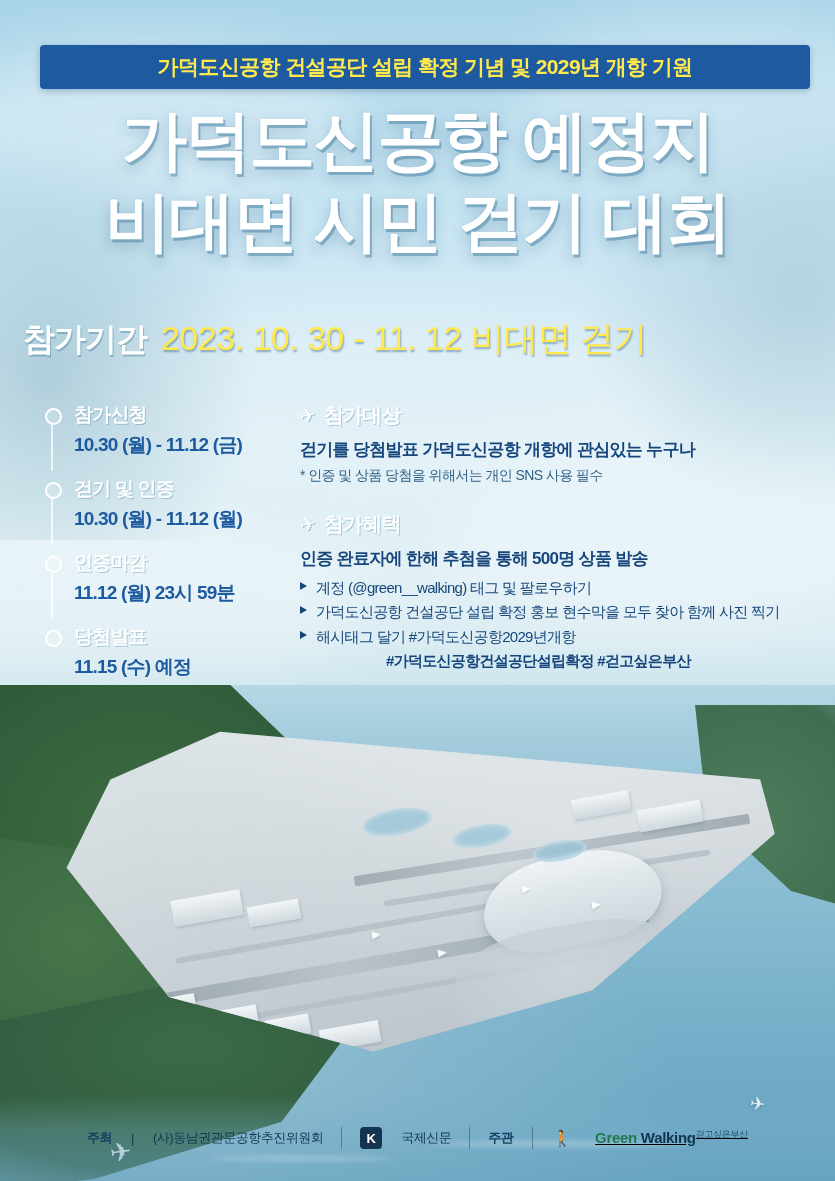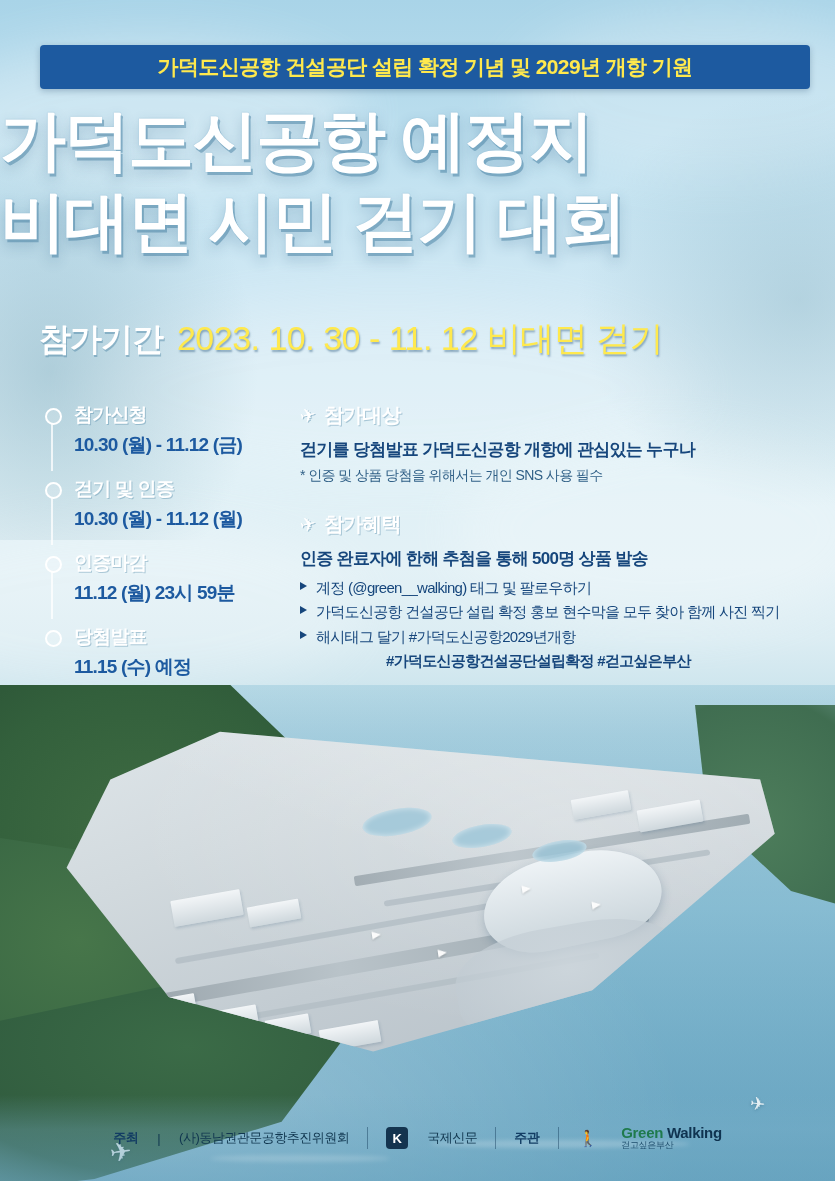--- a/index.html
+++ b/index.html
@@ -75,36 +75,37 @@
     font-size: 21px;
     font-weight: bold;
     letter-spacing: -0.6px;
     white-space: nowrap;
   }
 
   .title-block {
     position: absolute;
     left: 0; top: 100px;
     width: 835px;
+    text-align: center;
   }
   .title-line {
     font-size: 66px;
     font-weight: bold;
     letter-spacing: -2px;
     line-height: 1.22;
     color: #ffffff;
     text-shadow:
       0 0 1px #6fa8c8,
       2px 3px 0 rgba(60,120,155,.45),
       0 6px 14px rgba(40,90,130,.30);
   }
 
   .period-row {
     position: absolute;
-    left: 16px; top: 316px;
+    left: 0; top: 316px;
     width: 670px;
     display: flex;
     align-items: baseline;
     justify-content: center;
     gap: 14px;
   }
   .period-label {
     font-size: 32px;
     font-weight: bold;
     color: #ffffff;
@@ -374,21 +375,21 @@
   .f-sep {
     width: 1px; height: 22px; background: rgba(20,60,90,.45);
   }
   .k-badge {
     width: 22px; height: 22px; border-radius: 4px;
     background: #14344f; color: #fff;
     font-size: 13px; font-weight: bold;
     display: flex; align-items: center; justify-content: center;
   }
   .gw {
-    display: flex; flex-direction: column; line-height: 1.05;
+    display: flex; line-height: 1.05; text-decoration: underline;
   }
   .gw-main { font-size: 15px; font-weight: bold; color: #0f3350; letter-spacing: -0.3px; }
   .gw-main .green { color: #1f7a4d; }
   .gw-sub { font-size: 9px; color: #1d4c6b; letter-spacing: -0.3px; }
   .gw-mark { font-size: 16px; color: #0f3350; margin-right: 4px;}
   .footer-group { display:flex; align-items:center; gap: 19px; }
 </style>
 </head>
 <body>
 

